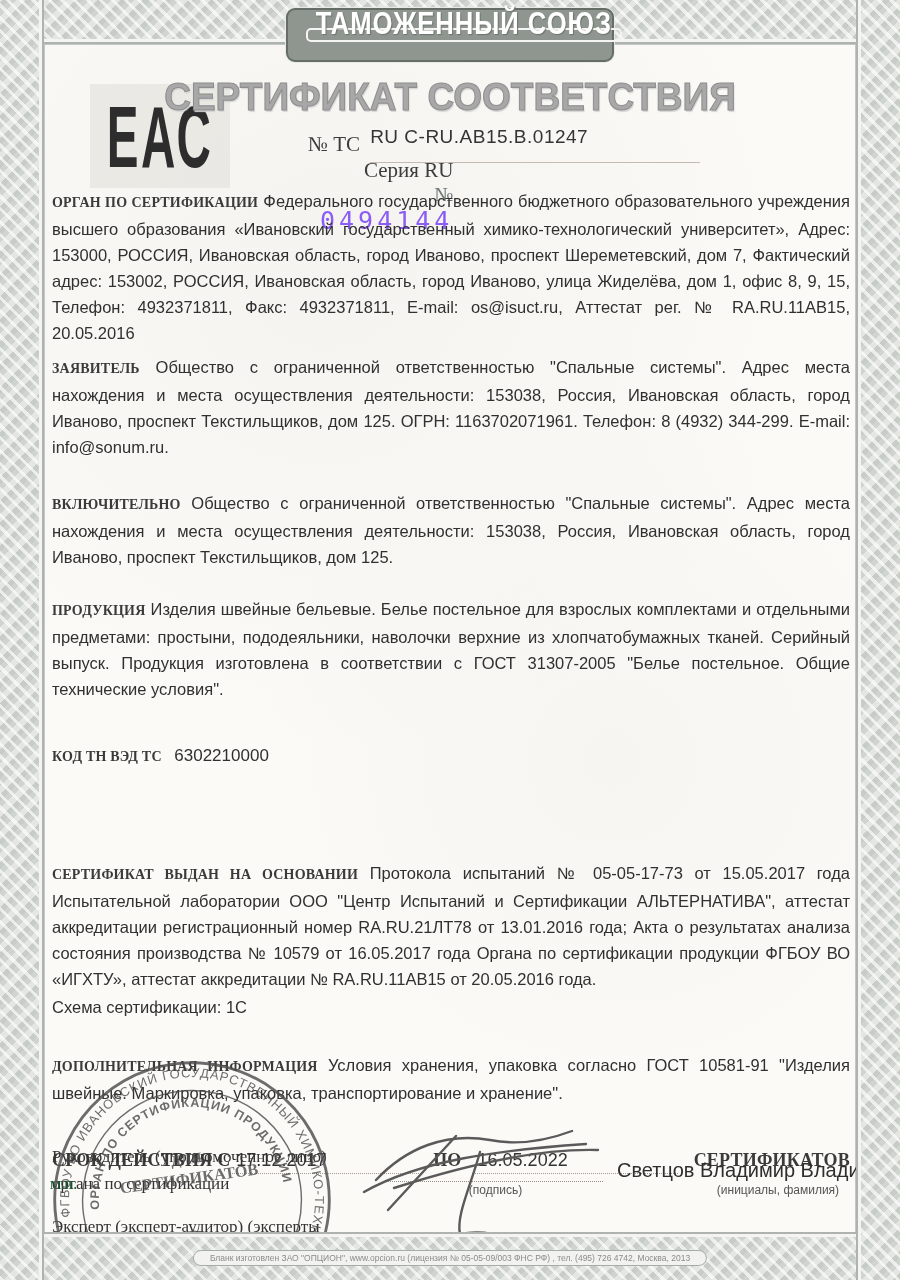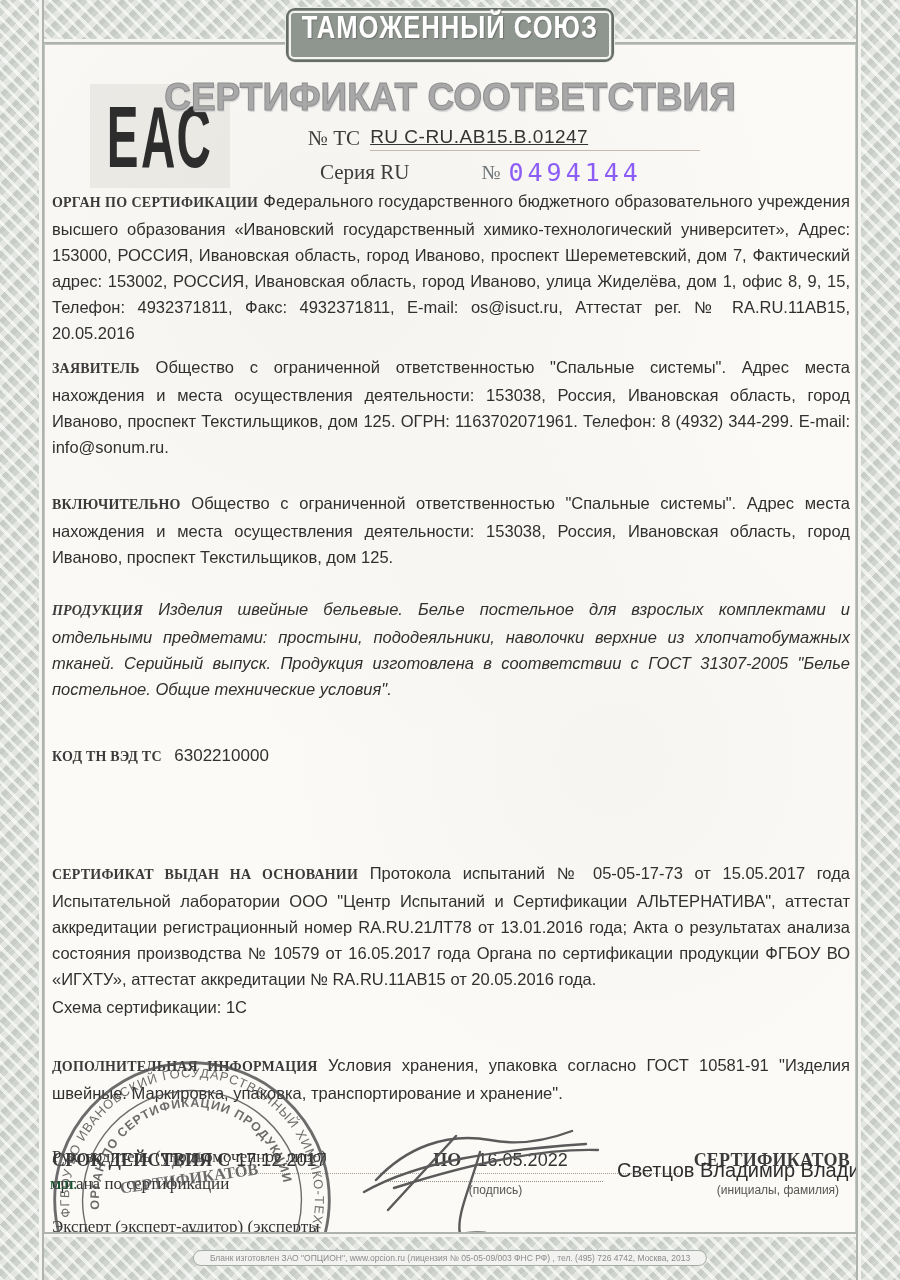--- a/index.html
+++ b/index.html
@@ -16,49 +16,49 @@
   .bd-left{top:0;bottom:0;left:0;width:42px;border-right:2px solid #aeb3ad;box-shadow:inset -3px 0 0 #f4f5f2;}
   .bd-right{top:0;bottom:0;right:0;width:42px;border-left:2px solid #aeb3ad;box-shadow:inset 3px 0 0 #f4f5f2;}
   .inner{position:absolute;inset:44px;z-index:1;background:
      radial-gradient(circle at 35% 18%, rgba(120,120,110,.05), transparent 45%),
      radial-gradient(circle at 70% 60%, rgba(120,120,110,.04), transparent 40%),
      #fbfaf7;border:1px solid #c3c8c2;}
   
   .banner{position:absolute;z-index:5;top:8px;left:50%;transform:translateX(-50%);
       width:324px;height:50px;background:#8f958f;border:2px solid #666c66;border-radius:9px;
       display:flex;box-shadow:0 0 0 1px #e8eae6;}
-  .banner-in{flex:1;margin:1px;border:2px solid #f4f4f2;border-radius:5px;
-      display:flex;align-items:flex-start;justify-content:center;}
+  .banner-in{flex:1;margin:18px;border:2px solid #f4f4f2;border-radius:5px;
+      display:flex;align-items:flex-end;justify-content:center;}
   .banner-txt{color:#fff;font-weight:bold;font-size:27px;letter-spacing:1px;
       transform:scale(.95,1.15);text-shadow:1px 1px 1px #6d736d;white-space:nowrap;}
   .eac-box{position:absolute;z-index:2;left:90px;top:84px;width:140px;height:104px;
       background:rgba(205,202,194,.30);display:flex;align-items:center;justify-content:center;}
   .eac-txt{font-weight:bold;font-size:58px;color:#2d2d2d;letter-spacing:3px;
       transform:scale(.82,1.5);font-family:"Liberation Sans",sans-serif;}
   .doc-title{position:absolute;z-index:2;top:76px;left:0;right:0;text-align:center;
       font-weight:bold;font-size:37px;letter-spacing:0px;color:#a8a8a8;
       -webkit-text-stroke:1px #8e8e8e;text-shadow:1px 2px 1px #d4d4d4;
       transform:scaleY(1.05);white-space:nowrap;}
   .numline{position:absolute;z-index:2;top:126px;left:308px;display:flex;align-items:center;gap:10px;}
   .num-prefix{font-family:"Liberation Serif",serif;font-size:21px;color:#3c3c3c;}
   .num-val{font-size:19px;color:#343434;border-bottom:1.5px solid #c5bab0;width:330px;
-      padding-bottom:2px;letter-spacing:.5px;text-decoration:underline;}
-  .serline{position:absolute;z-index:2;top:158px;left:320px;display:flex;align-items:center;}
+      padding-bottom:14px;letter-spacing:.5px;}
+  .serline{position:absolute;z-index:2;top:158px;left:312px;display:flex;align-items:flex-end;flex-direction:column;}
   .ser-lab{font-family:"Liberation Serif",serif;font-size:21px;color:#3c3c3c;}
   .ser-no{font-family:"Liberation Serif",serif;font-size:20px;color:#6e7577;margin-left:72px;}
   .ser-val{font-family:"DejaVu Sans Mono",monospace;font-size:25px;color:#8b5cf6;
       letter-spacing:4px;margin-left:8px;}
   
   .content{position:absolute;z-index:2;left:52px;right:50px;top:188px;}
   .content p{margin:0;text-align:justify;font-size:16.5px;line-height:26px;color:#303030;}
   .lbl{font-family:"Liberation Serif",serif;font-weight:bold;font-size:14px;color:#3a3a3a;
       letter-spacing:.2px;}
   .mt-applicant{margin-top:8px !important;}
   .mt-manufacturer{margin-top:30px !important;}
-  .mt-products{margin-top:26px !important;font-style:italic;}
+  .mt-products{margin-top:26px !important;}
   .mt-code{margin-top:40px !important;}
   .mt-compliance{margin-top:12px !important;}
   .mt-basis{margin-top:90px !important;}
   .mt-additional{margin-top:32px !important;}
   .scheme{margin-top:2px !important;text-align:left !important;}
   .code-val{font-size:17px;margin-left:8px;}
   
   .validity{margin-top:44px !important;display:flex;align-items:baseline;white-space:nowrap;}
   .validity .lbl{font-size:18px;}
   .vdate{font-size:18px;color:#333;border-bottom:1.5px dotted #a89d92;padding:0 6px 2px 6px;}

